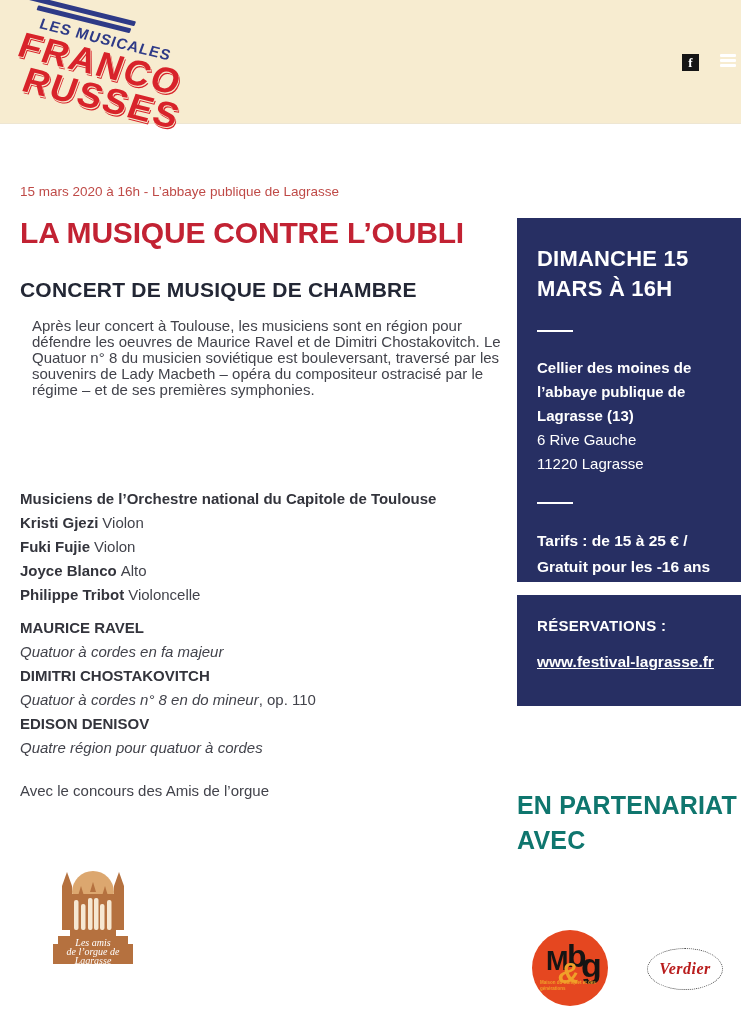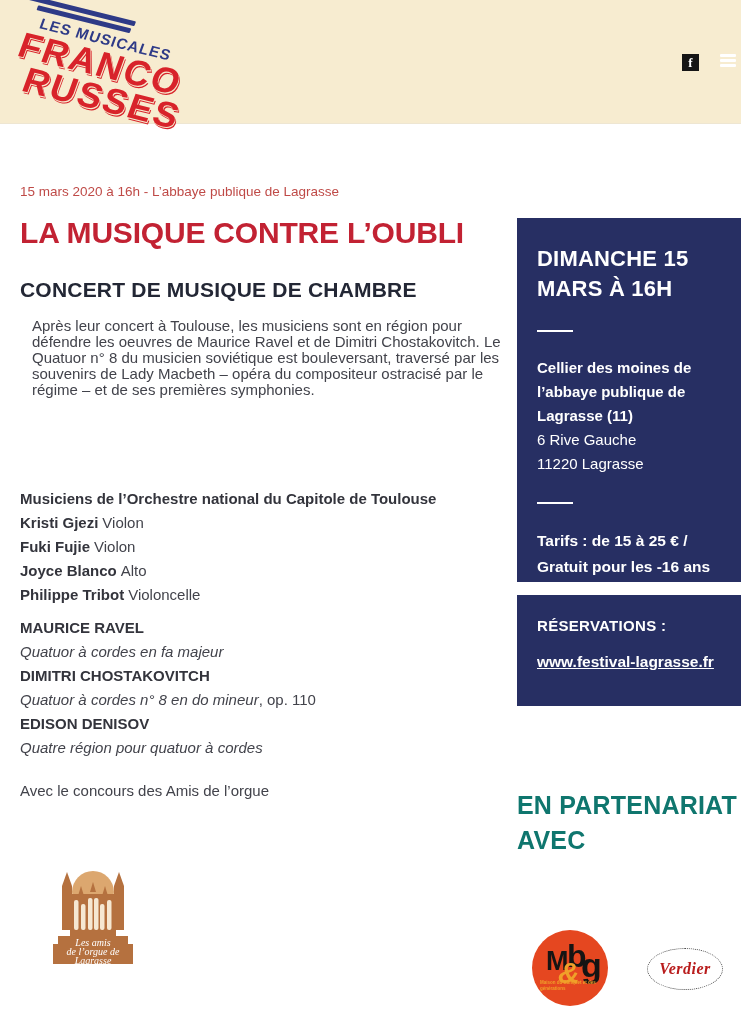--- a/index.html
+++ b/index.html
@@ -151,21 +151,21 @@
         <text x="45" y="104">Lagrasse</text>
       </g>
     </svg>
   </main>
 
   <aside class="sidebar">
 
     <section class="info-box box-event">
       <div class="box-title">DIMANCHE 15 MARS À 16H</div>
       <div class="nav-divider"></div>
-      <div class="venue">Cellier des moines de l’abbaye publique de Lagrasse (11)</div>
+      <div class="venue">Cellier des moines de l’abbaye publique de Lagrasse (13)</div>
       <div class="addr">6 Rive Gauche</div>
       <div class="addr">11220 Lagrasse</div>
       <div class="nav-divider"></div>
       <div class="tarifs">Tarifs : de 15 à 25 € / Gratuit pour les -16 ans</div>
     </section>
 
     <section class="info-box box-resa">
       <div class="box-title">RÉSERVATIONS :</div>
       <a class="resa-link">www.festival-lagrasse.fr</a>
     </section>

